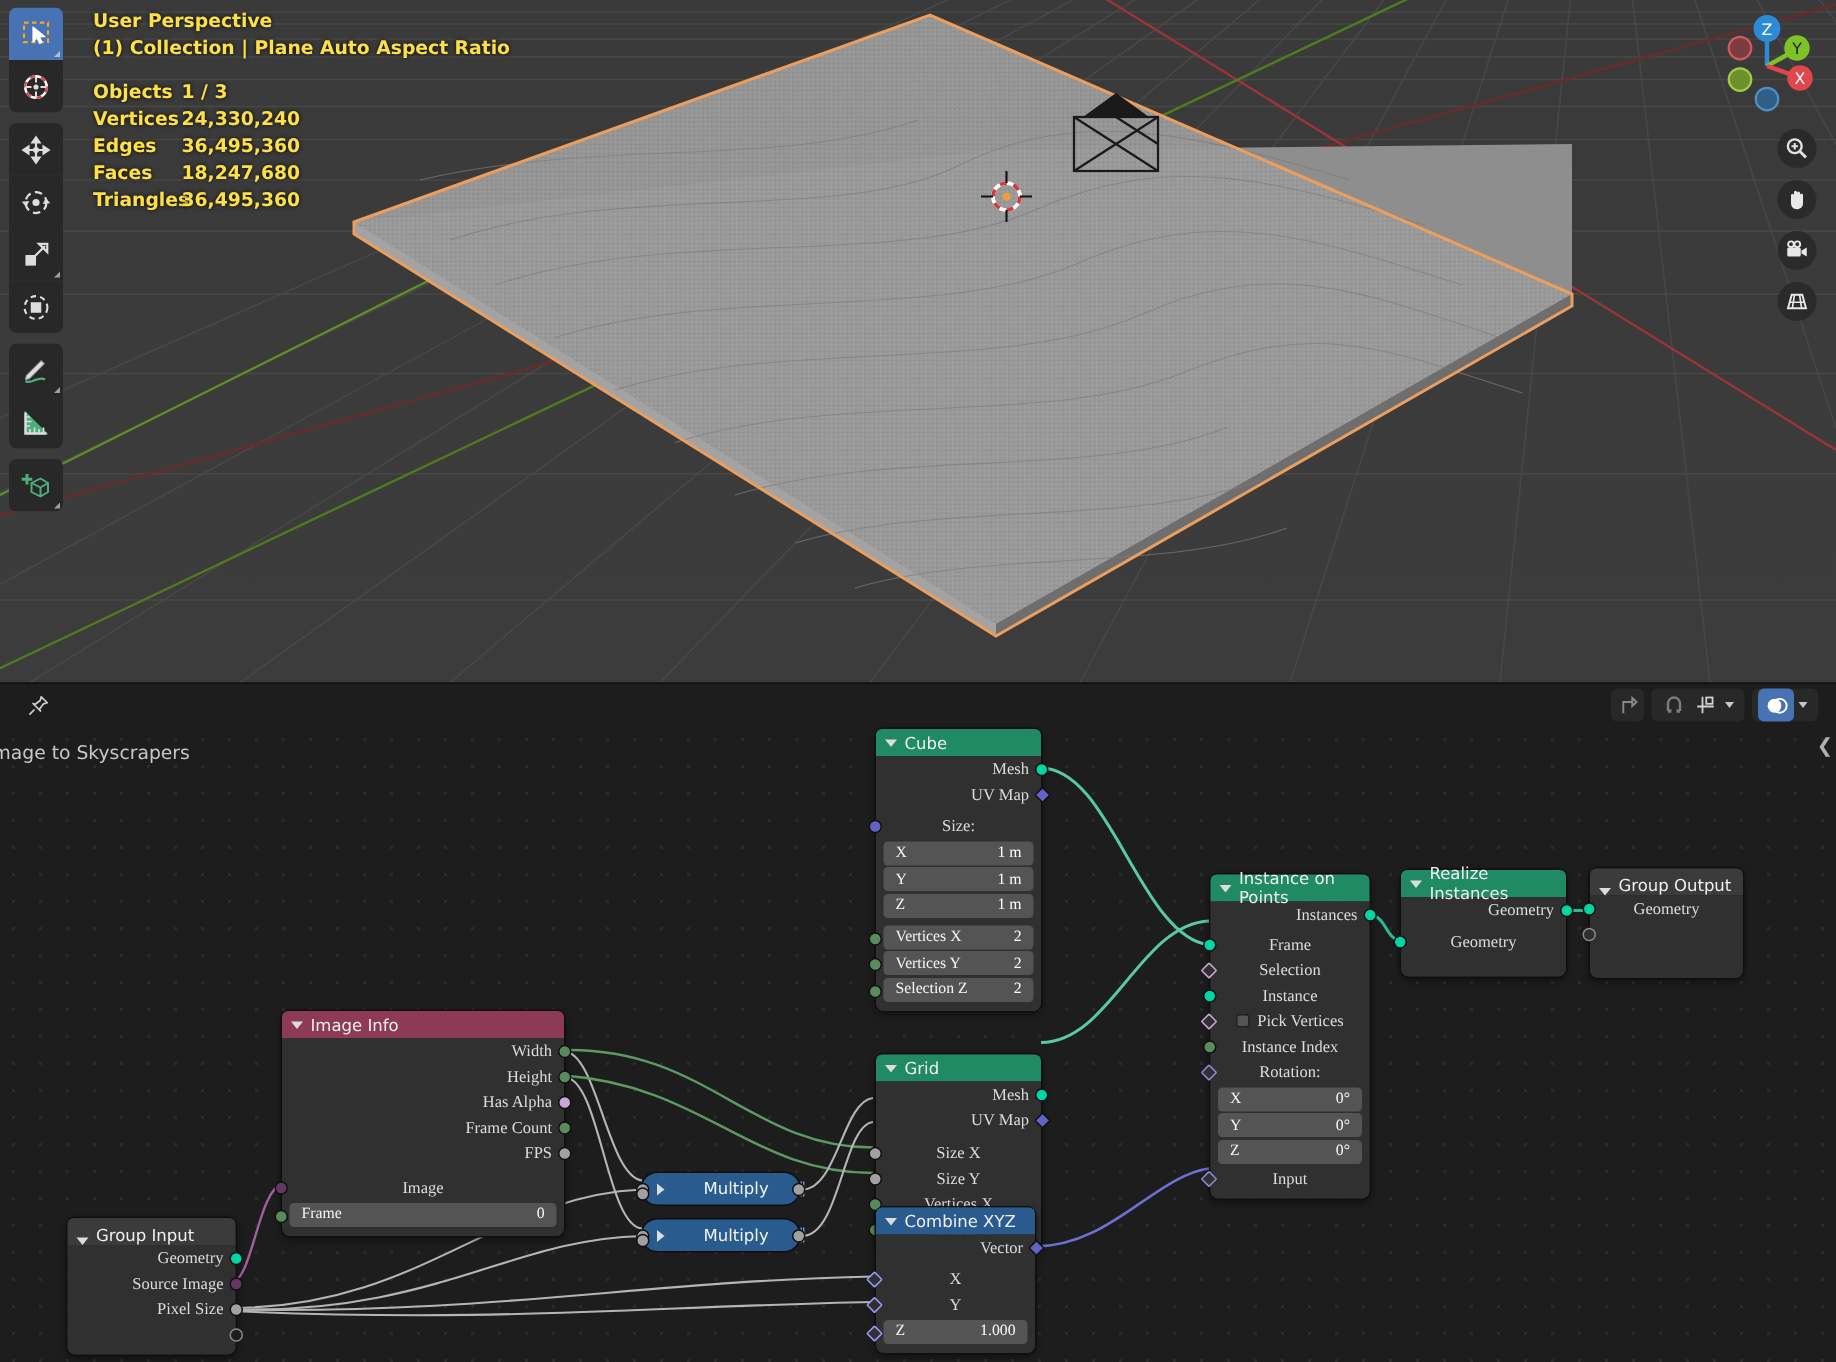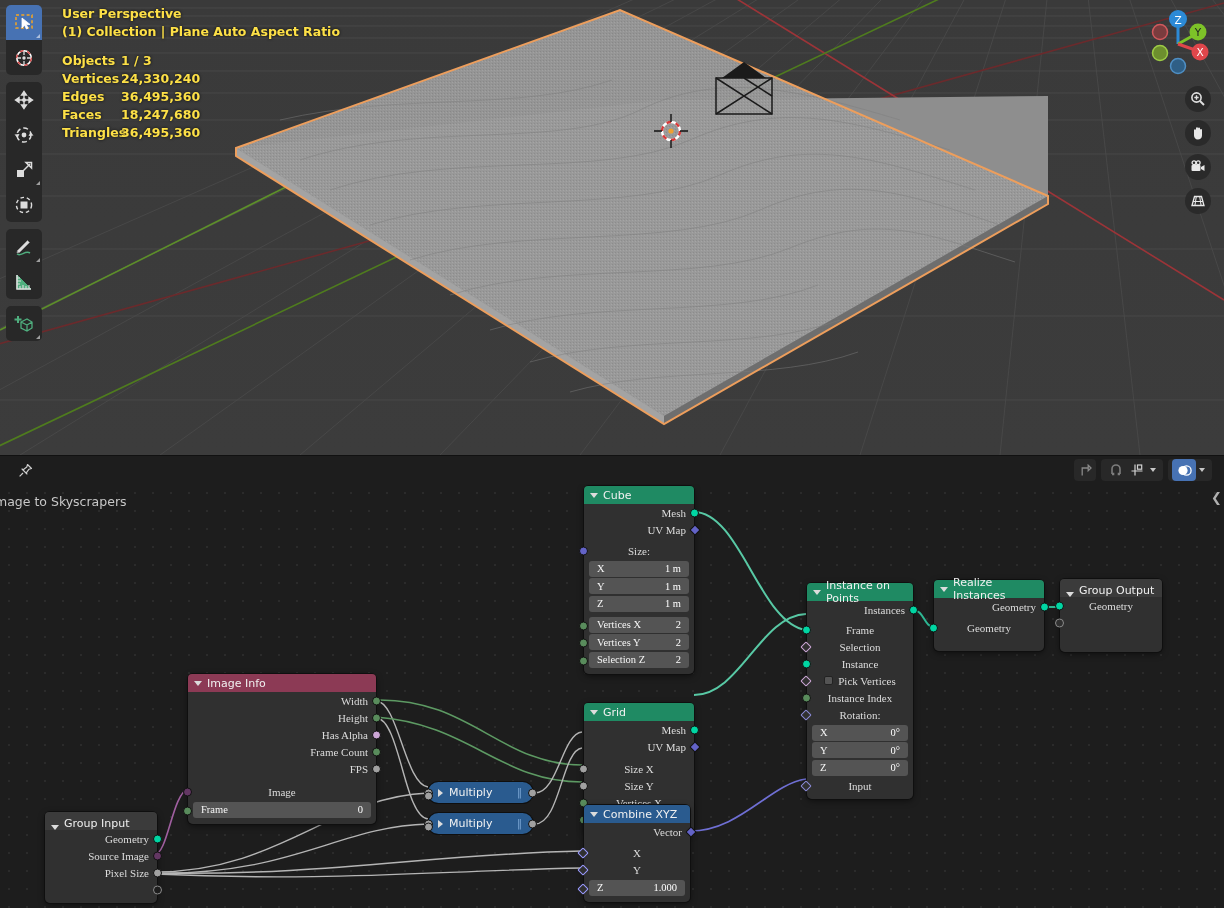--- a/index.html
+++ b/index.html
@@ -153,21 +153,21 @@
   .field .fv { }
   .field-row { position: relative; }
   .field-row .sock { top: 9px; }
 
   .cbox { width: 9px; height: 9px; background: #545454; border: 1px solid #222;
      border-radius: 2px; display: inline-block; margin-right: 5px; vertical-align: -1px; }
 
   .collapsed {
     position: absolute; height: 21px; border-radius: 11px; background: #2a5b8f;
     display: flex; align-items: center; padding: 0 10px; font-size: 11px;
-    color: #f2f2f2; box-shadow: 0 0 0 1px #0f0f0f; cursor: move;
+    color: #f2f2f2; box-shadow: 0 0 0 1px #0f0f0f; cursor: move; gap: 20px;
   }
   .collapsed .chev { margin-right: 6px; }
   .collapsed .pause { margin-left: auto; color: #7ba7d4; letter-spacing: 1px; font-size: 10px; }
 
   svg.links { position: absolute; left: 0; top: 0; width: 1224px; height: 424px;
      pointer-events: none; z-index: 1; }
   .node, .collapsed { z-index: 3; }
 </style>
 </head>
 <body>

